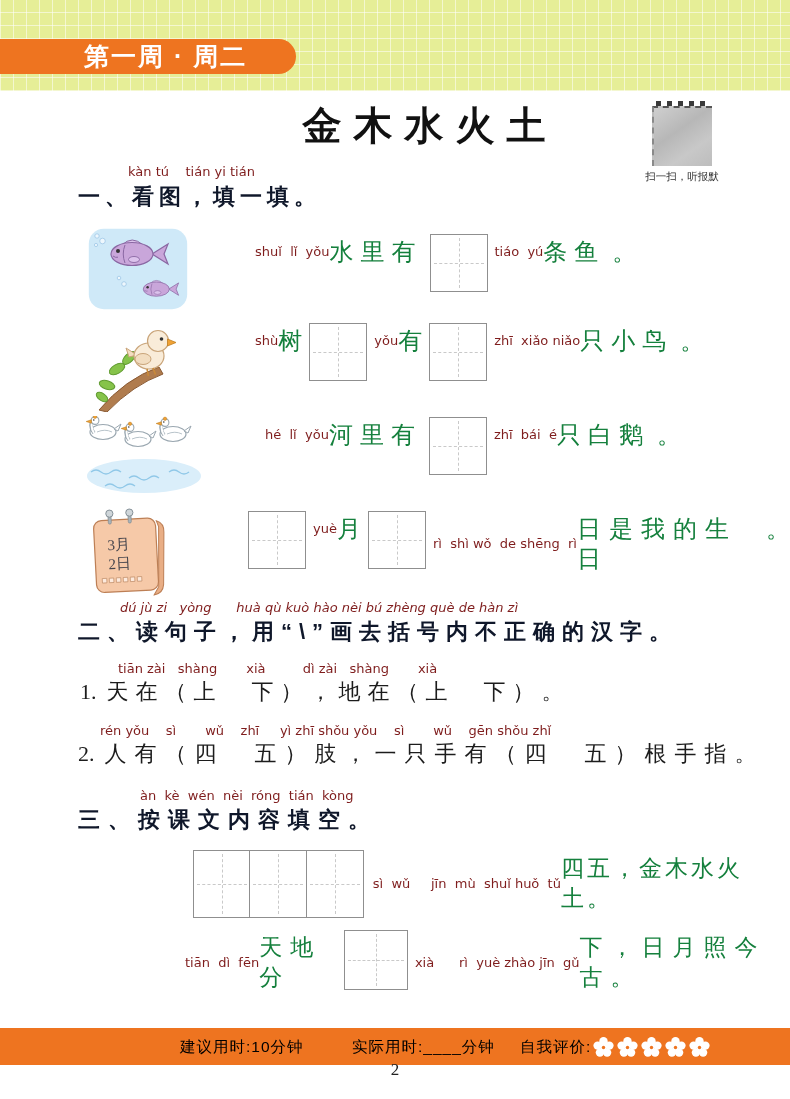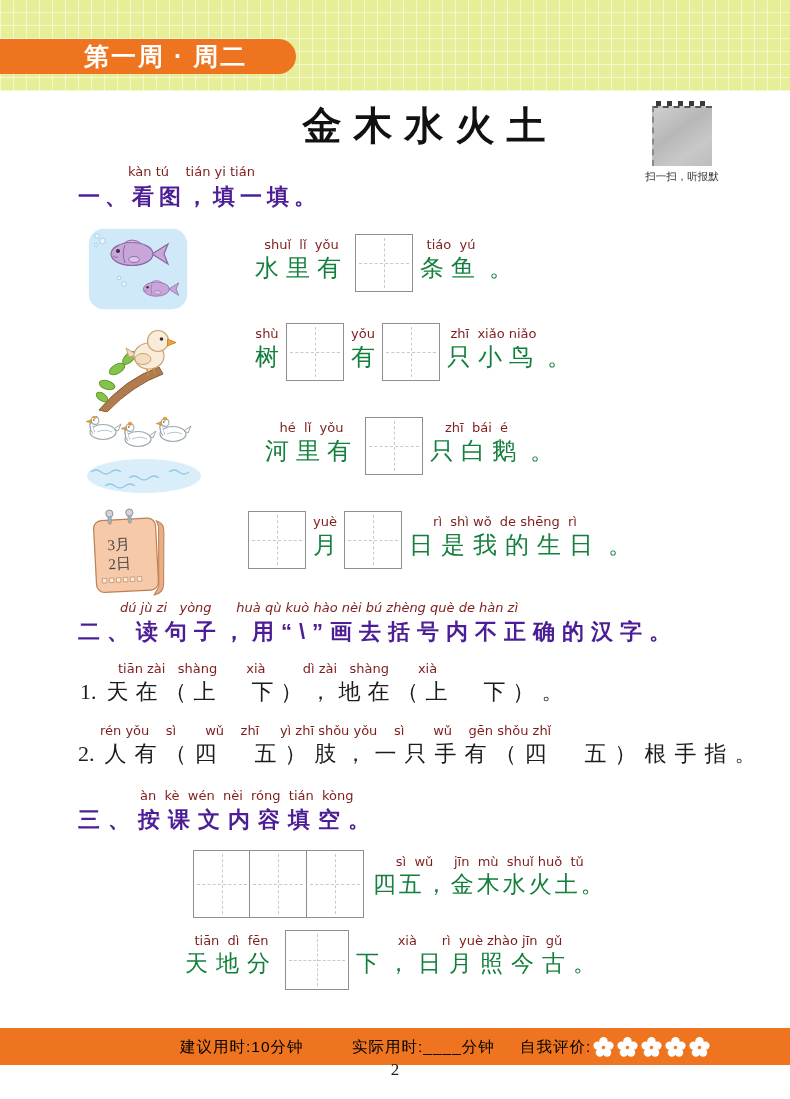--- a/index.html
+++ b/index.html
@@ -22,22 +22,22 @@
   .qr{left:652px;top:106px;width:58px;height:58px;
       background:linear-gradient(145deg,#cfcfcf 0%,#b7b7b7 40%,#c8c8c8 70%,#bdbdbd 100%);
       border-top:2px dashed #555;border-left:2px dashed #8a8a8a;}
   .qr::before{content:"";position:absolute;top:-7px;left:2px;width:52px;height:5px;
       background:repeating-linear-gradient(90deg,#3a3a3a 0 5px,transparent 5px 11px);}
   .qr-cap{left:627px;top:170px;width:110px;text-align:center;font-size:10.5px;color:#333;}
 
   
   .py{display:block;min-height:16px;font-family:"DejaVu Sans",sans-serif;font-size:13px;color:#7f1d1d;white-space:pre;line-height:16px;}
   .zh{display:block;font-family:"Liberation Serif","DejaVu Serif",serif;font-size:24px;line-height:30px;color:#15803d;}
-  .seg{display:inline-flex;flex-direction:column;align-items:center;margin-top:3px;}
-  .h{font-weight:700;font-size:22px;color:#4c1d95;font-family:"Liberation Sans",sans-serif;}
+  .seg{display:inline-flex;align-items:center;margin-top:3px;}
+  .h{font-weight:700;font-size:22px;color:#0f172a;font-family:"Liberation Sans",sans-serif;}
   .sent-line{display:flex;align-items:baseline;font-family:"Liberation Serif","DejaVu Serif",serif;font-size:22px;color:#1c1c1c;}
   .sent-line .num{margin-right:10px;letter-spacing:0;}
 
   
   .tzg{position:relative;background:#fff;border:1.6px solid #8f8f8f;width:58px;height:58px;flex:none;box-sizing:border-box;}
   .tzg::before{content:"";position:absolute;left:3px;right:3px;top:50%;border-top:1.4px dashed #c9c9c9;}
   .tzg::after{content:"";position:absolute;top:3px;bottom:3px;left:50%;border-left:1.4px dashed #c9c9c9;}
   .tzg.tall{width:58px;height:68px;}
   .tzg.wide{width:64px;height:60px;}
   .tzg-group{display:flex;}

